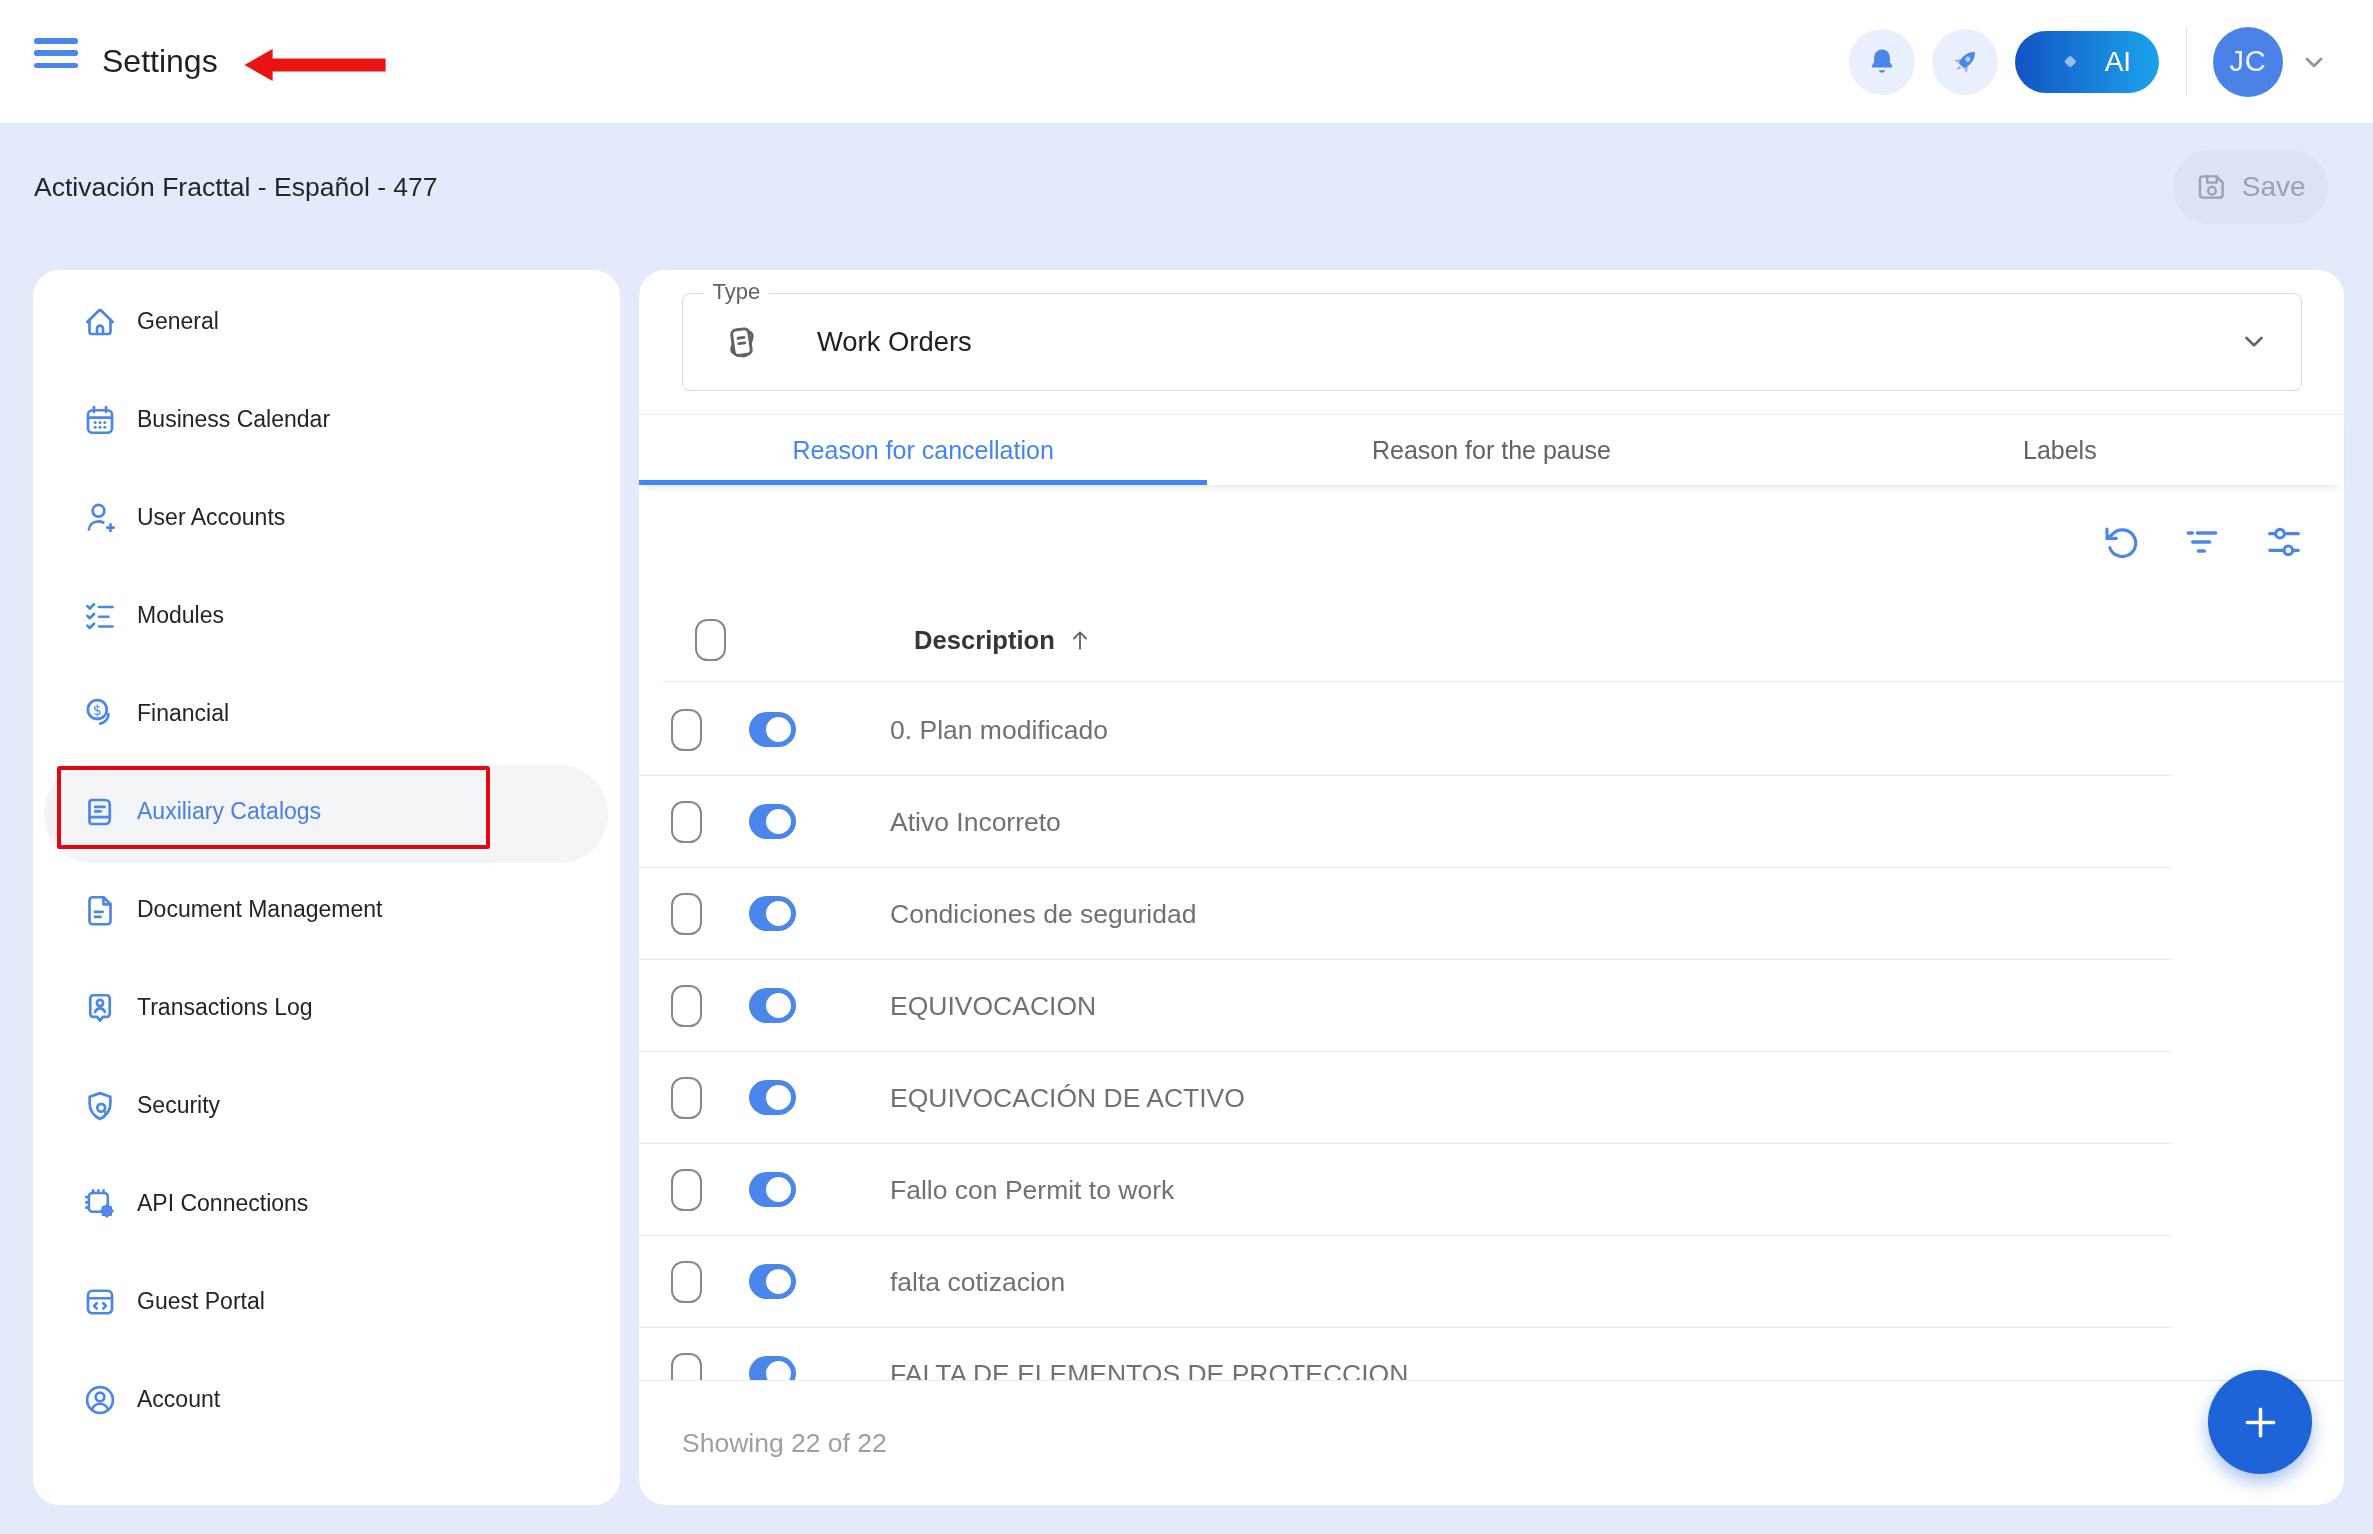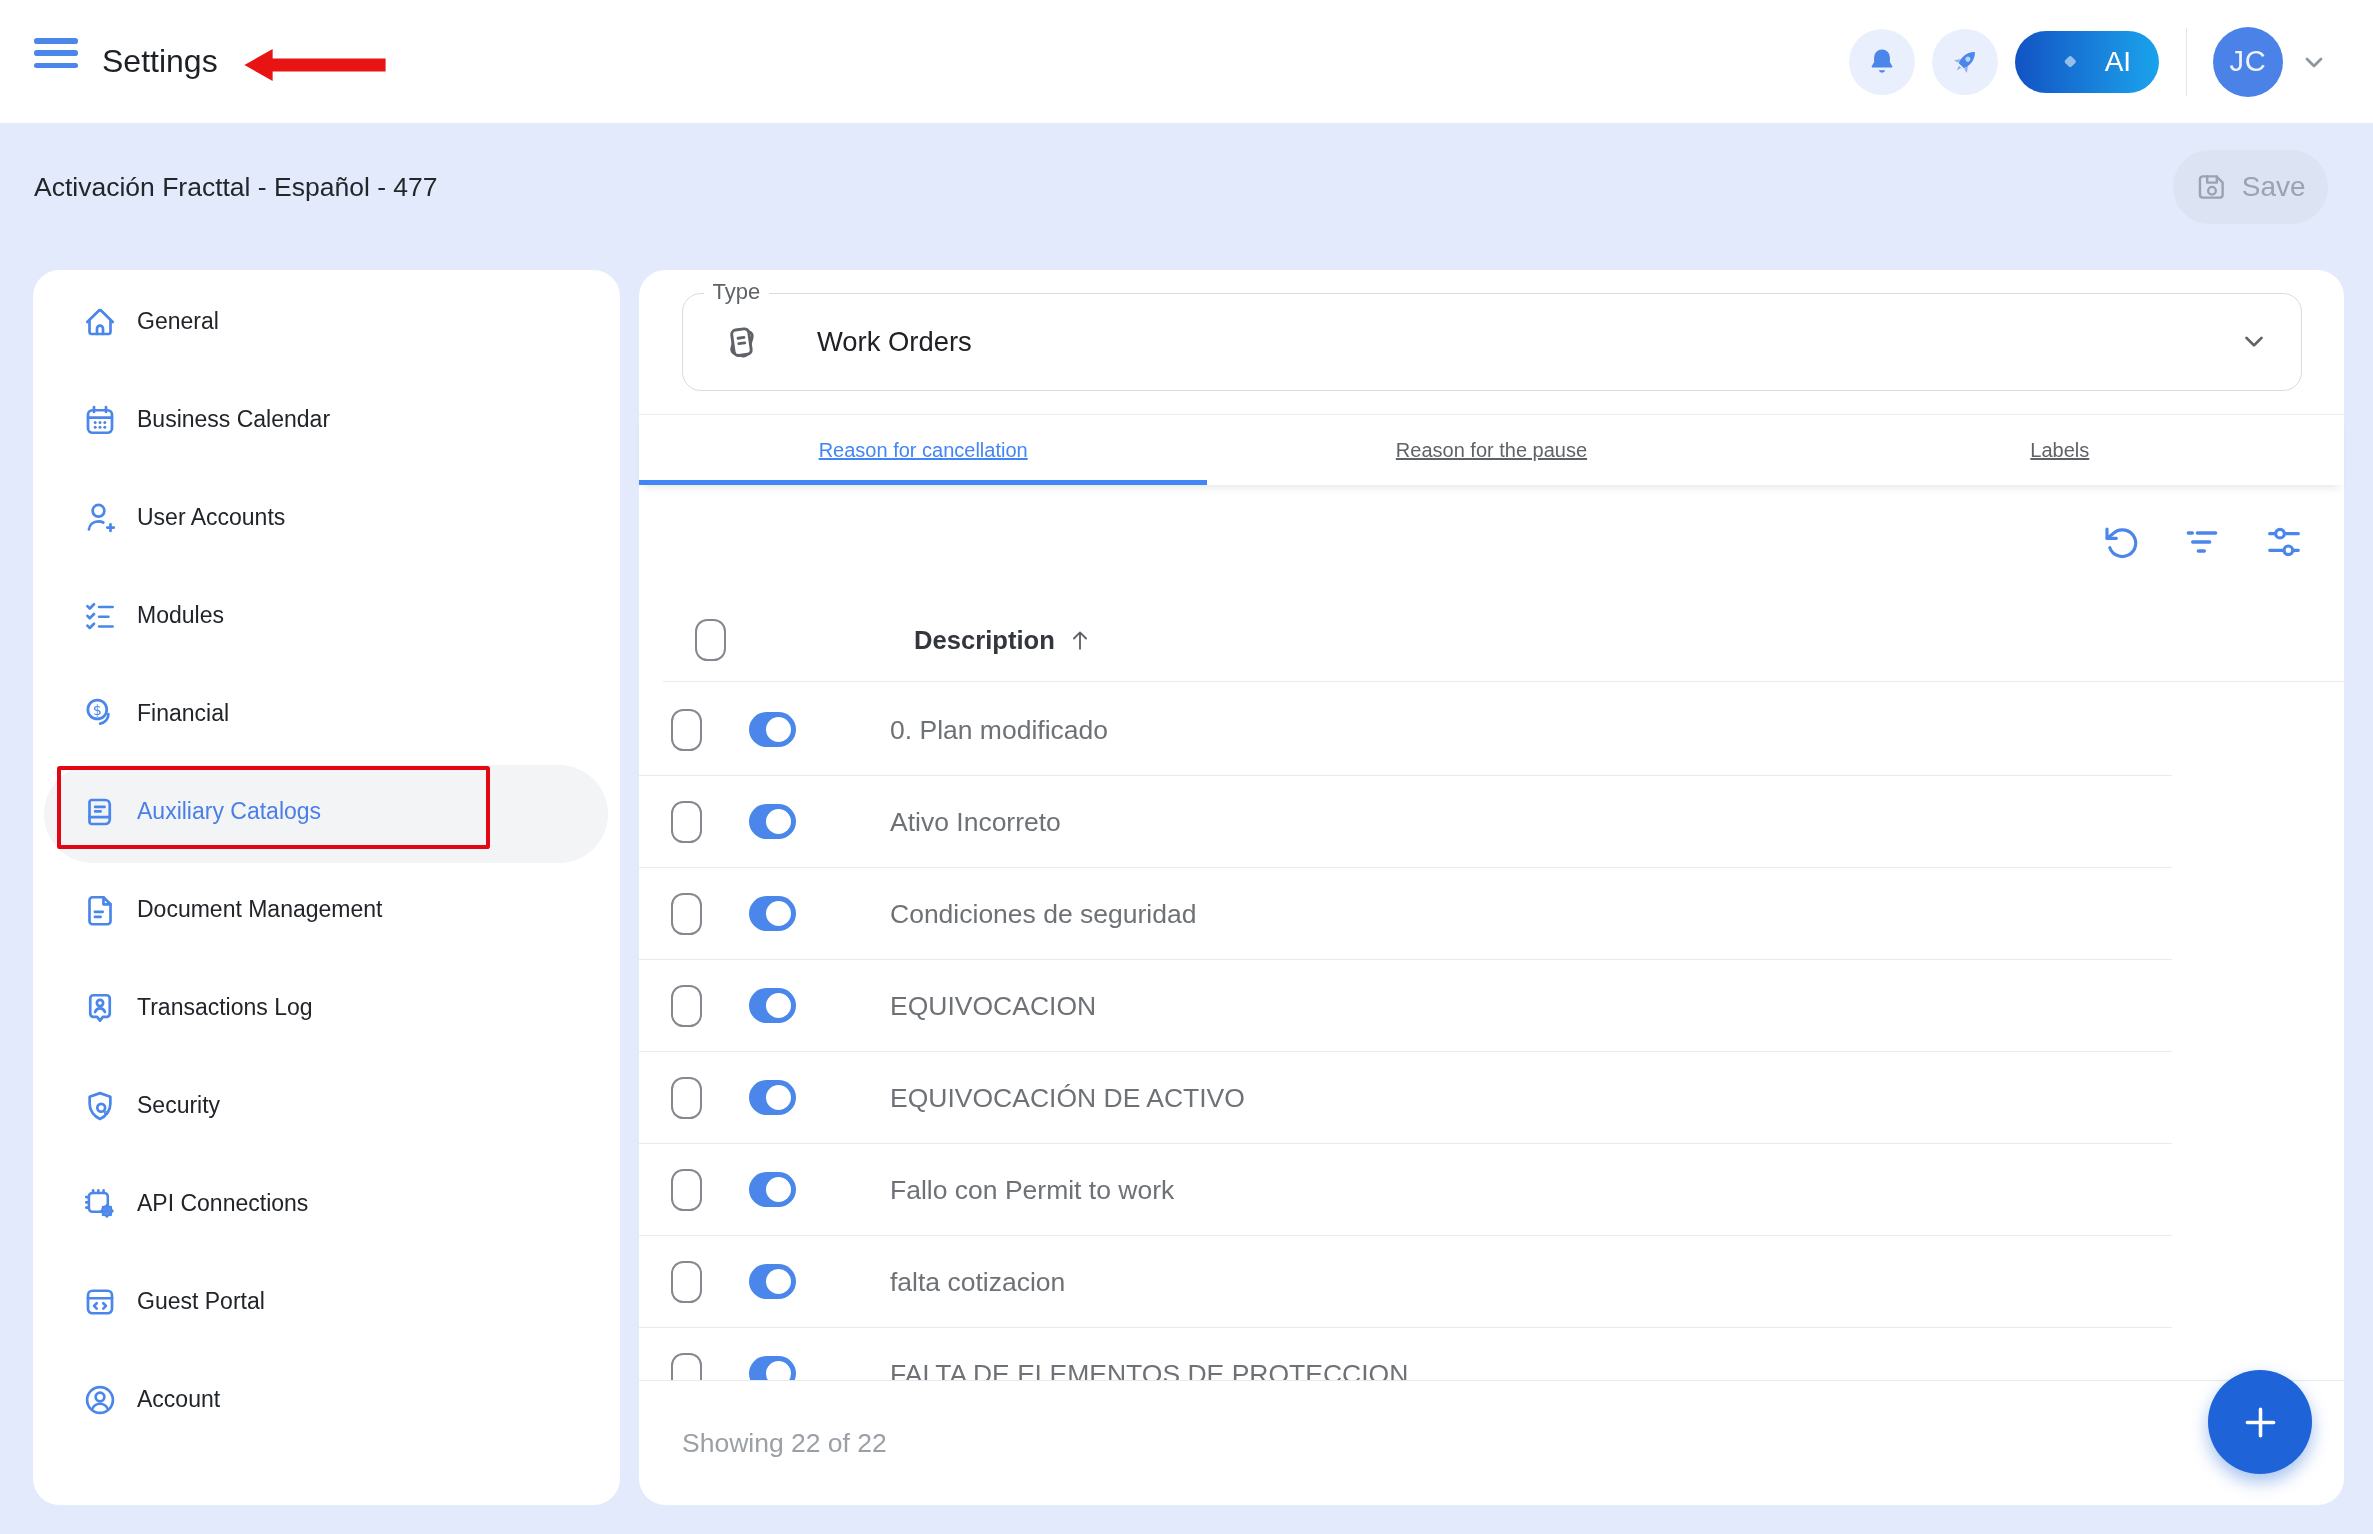--- a/index.html
+++ b/index.html
@@ -38,30 +38,30 @@
 
   
   .side-item { position:relative; height:98px; display:flex; align-items:center; padding-left:49px; gap:19px; cursor:pointer; z-index:2; }
   .side-item .icn { width:36px; height:36px; color:#4b87ea; flex:0 0 36px; }
   .side-item .lbl { font-size:23px; color:#212429;text-align:right; }
   .side-item.active .lbl { color:#4a7fe8; }
   .active-pill { position:absolute; left:11.4px; top:495px; width:564px; height:98px; background:#f3f4f6; border-radius:49px; z-index:1; }
   .anno-box { position:absolute; left:24px; top:496px; width:433px; height:83px; border:4.7px solid #e30613; border-radius:2.8px; z-index:3; pointer-events:none; }
 
   
-  .type-field { position:absolute; left:43px; top:23px; width:1620px; height:98px; border:1.9px solid #d8dbe0; border-radius:19px; cursor:pointer; }
+  .type-field { position:absolute; left:43px; top:23px; width:1620px; height:98px; border:1.9px solid #d8dbe0; border-radius:8px; cursor:pointer; }
   .type-legend { position:absolute; left:21px; top:-15px; background:#fff; padding:0 8.5px; font-size:22px; color:#5f6368; }
   .type-icon { position:absolute; left:36px; top:27.4px; color:#5f6368; }
   .type-value { position:absolute; left:134px; top:0; height:95px; display:flex; align-items:center; font-size:27.4px; font-weight:500; color:#202124; }
   .type-caret { position:absolute; right:32px; top:32px; color:#5f6368; }
 
   
   .tabs { position:absolute; left:0; top:144px; width:1705px; height:71px; display:flex; border-top:0.9px solid #ededf0;
     box-shadow:0 6.6px 8.5px -4.7px rgba(60,64,67,.14); }
-  .tab { flex:1; display:flex; align-items:center; justify-content:center; font-size:20px; color:#5f6368; cursor:pointer;text-decoration:underline; }
+  .tab { flex:1; display:flex; align-items:center; justify-content:center; font-size:25px; color:#5f6368; cursor:pointer; }
   .tab.active { color:#4285f4; }
   .tab-underline { position:absolute; left:0; bottom:0; width:33.33%; height:4.7px; background:#4285f4; }
 
   
   .toolbar { position:absolute; left:0; top:215px; width:1705px; height:114px; display:flex; align-items:center; justify-content:flex-end; gap:42px; padding-right:40px; }
   .tool-icn { width:40px; height:40px; color:#4b87ea; cursor:pointer; }
 
   
   .thead { position:absolute; left:0; top:328px; width:1705px; height:84px; border-bottom:0.9px solid #e8eaed;margin-left:24px; }
   .tbody { position:absolute; left:0; top:414px; width:1533px; height:697px; overflow:hidden; }

